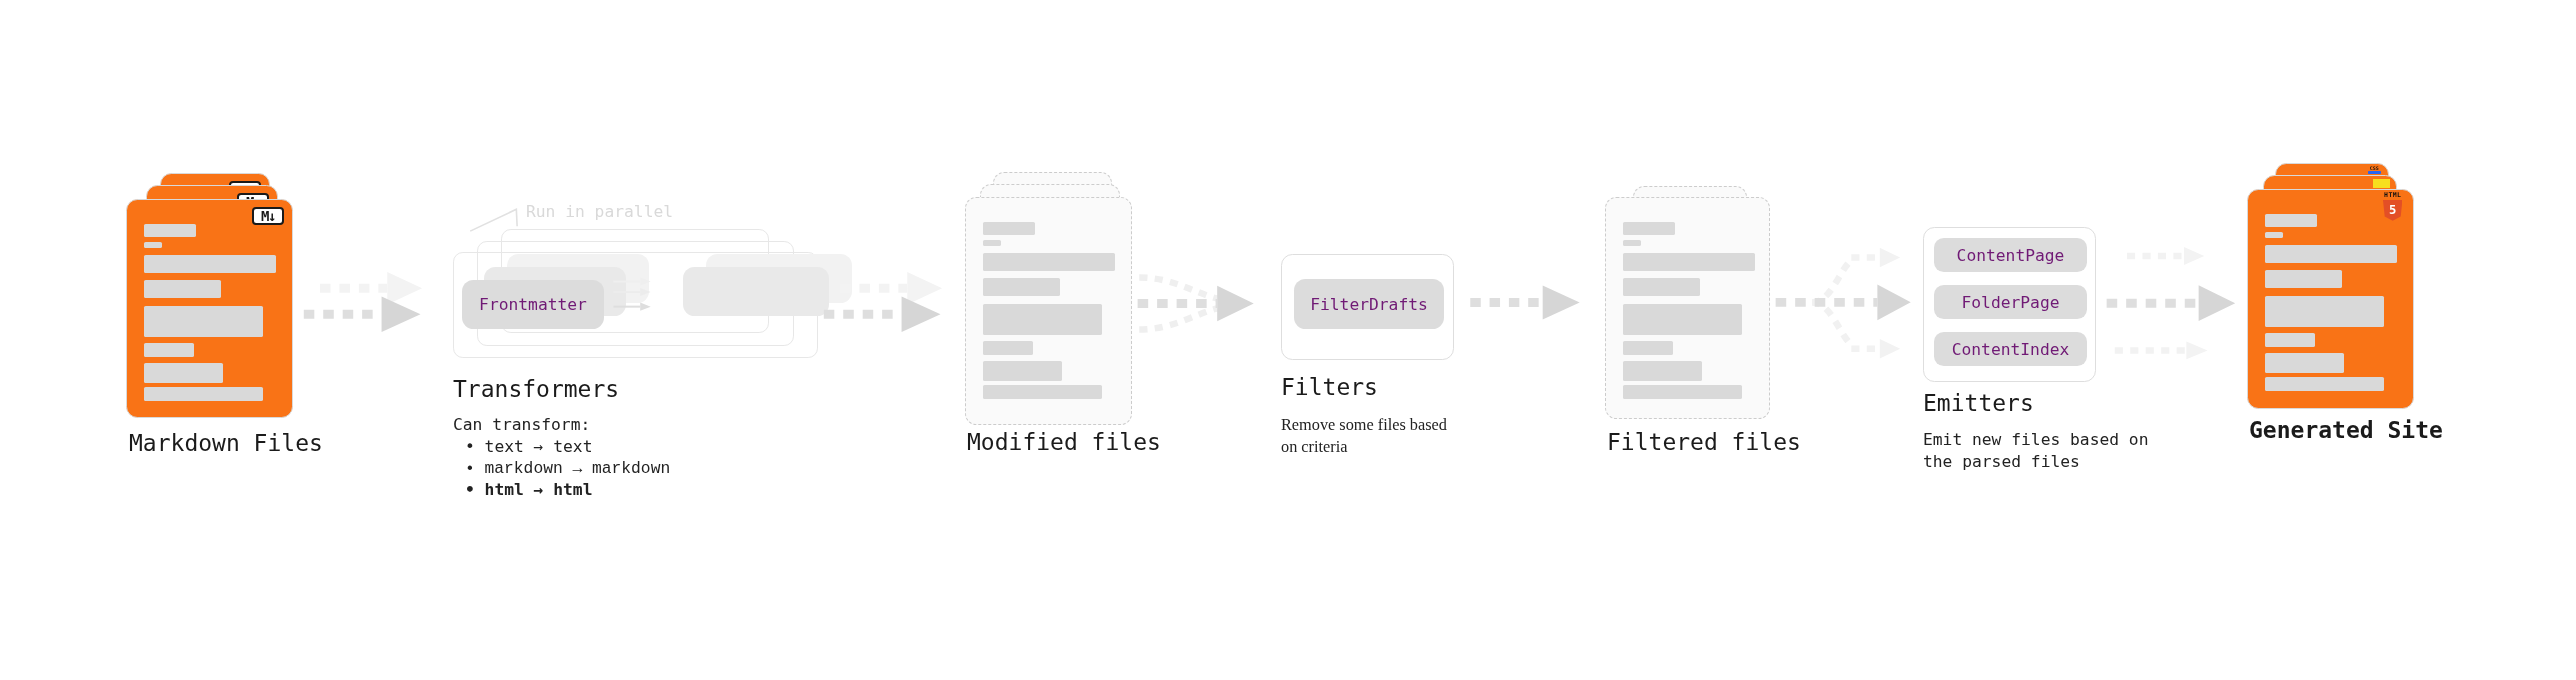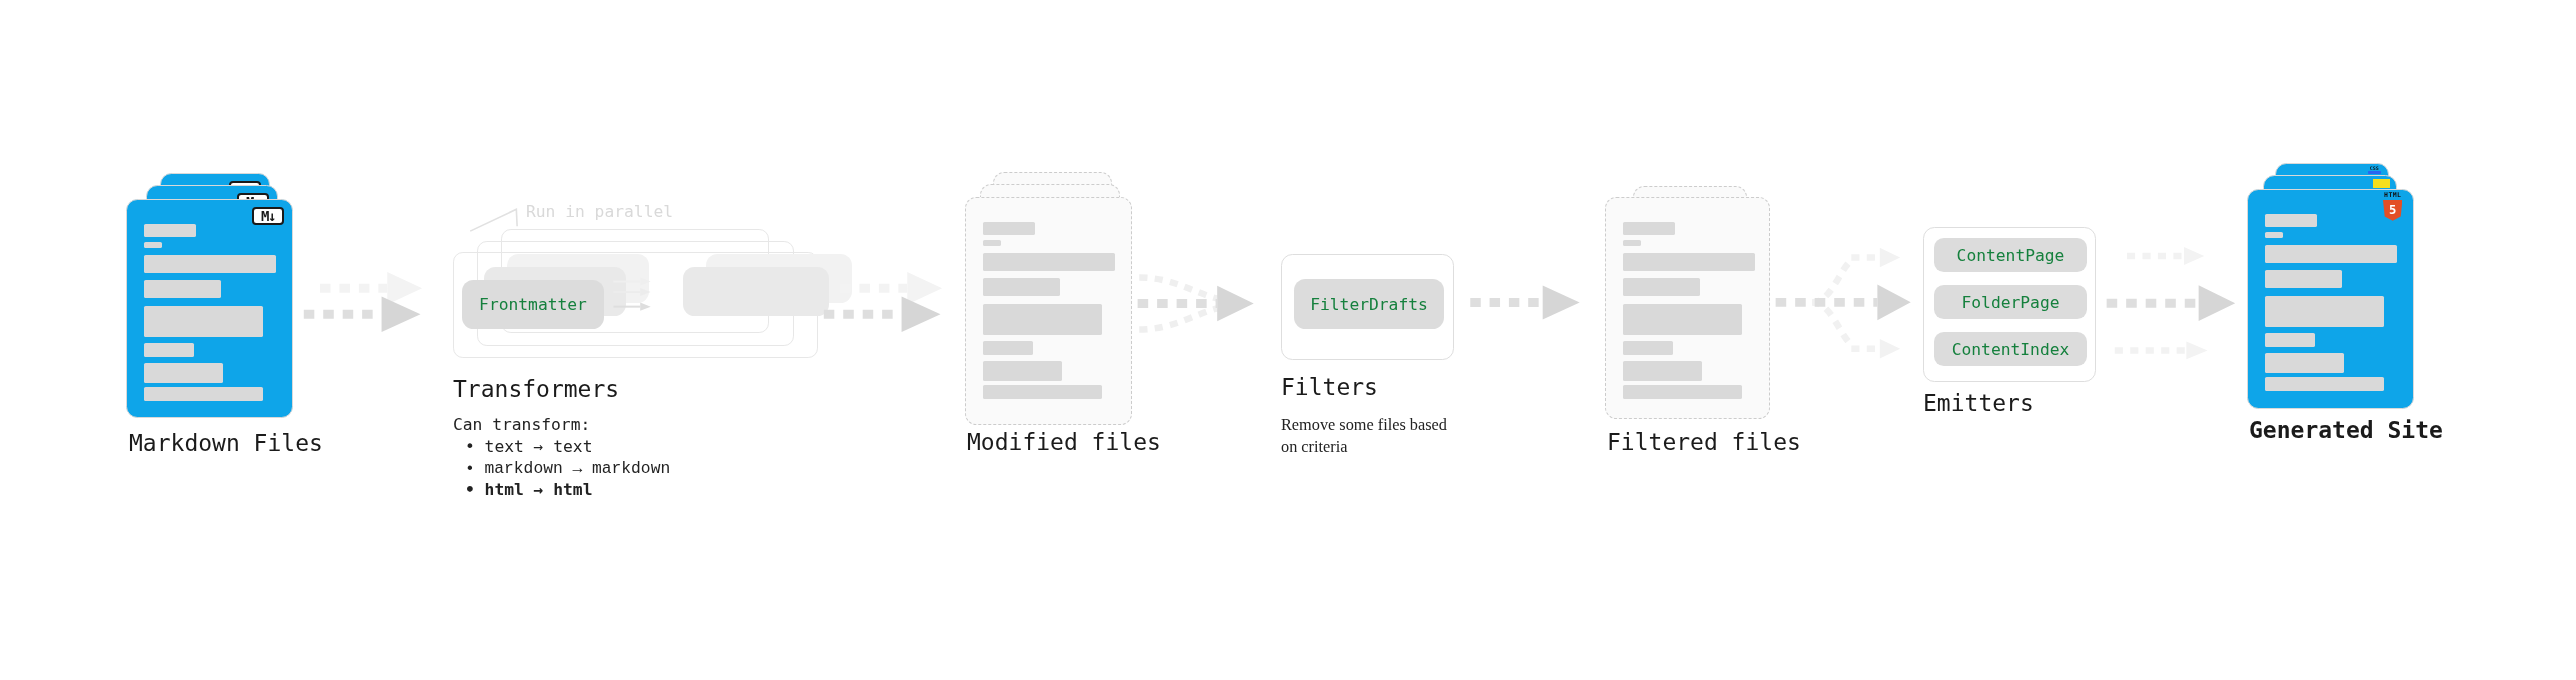--- a/index.html
+++ b/index.html
@@ -6,21 +6,21 @@
   #canvas{
     position:relative;
     width:2576px;height:681px;
     background:#ffffff;
     font-family:"DejaVu Sans Mono","Liberation Mono",monospace;
     overflow:hidden;
   }
   
   .doc{
     position:absolute;
-    background:#0ea5e9;
+    background:#f97316;
     border:1.6px solid #d9d9d9;
     border-radius:11.4px;
     box-sizing:border-box;
     overflow:hidden;
   }
   .doc.dashed{
     border:1.6px dashed #cccccc;
     background:#fafafa;
   }
   .bar{
@@ -49,21 +49,21 @@
   }
   .js-badge{position:absolute;top:3.3px;right:5.7px;width:17px;height:9px;background:#f7df1e;}
   .css-badge{position:absolute;top:1.6px;right:6.5px;width:14.6px;text-align:center;}
   .css-word{font-size:4.9px;font-weight:bold;color:#111;line-height:4.9px;}
   .css-bar{width:13px;height:2.4px;background:#2965f1;margin:0.8px auto 0;border-radius:0.8px;}
   
   .pill{
     position:absolute;
     background:#dcdcdc;border-radius:11.4px;
     display:flex;align-items:center;justify-content:center;
-    font-size:16.3px;color:#15803d;white-space:nowrap;
+    font-size:16.3px;color:#701a75;white-space:nowrap;
     box-sizing:border-box;
   }
   .pill.ghost1{background:#e9e9e9;}
   .pill.ghost2{background:#f2f2f2;}
   .outline-box{
     position:absolute;
     border:1.6px solid #e7e7e7;border-radius:9.8px;
     background:transparent;box-sizing:border-box;
   }
   .stage-box{
@@ -211,20 +211,24 @@
     <polygon points="130,119 130,143 155,131" fill="#f2f2f2"></polygon>
     <line x1="2" y1="74" x2="127" y2="74" stroke="#dedede" stroke-width="11" stroke-dasharray="13 11"></line>
     <polygon points="127,52 127,96 168,74" fill="#d6d6d6"></polygon>
   </svg>
 
   <div class="stage-box" style="left:1923px;top:227px;width:173px;height:155px;"></div>
   <div class="pill" style="left:1934px;top:238px;width:153px;height:34px;border-radius:9.8px;">ContentPage</div>
   <div class="pill" style="left:1934px;top:285px;width:153px;height:34px;border-radius:9.8px;">FolderPage</div>
   <div class="pill" style="left:1934px;top:332px;width:153px;height:34px;border-radius:9.8px;">ContentIndex</div>
   <div class="stage-label" style="left:1923px;top:391px;">Emitters</div>
+  <div class="caption" style="left:1923px;top:429px;">
+    <div>Emit new files based on</div>
+    <div>the parsed files</div>
+  </div>
 
   <svg style="left:2105px;top:242px;" width="140" height="124" viewBox="0 0 172 152">
     <line x1="27" y1="17" x2="95" y2="17" stroke="#f2f2f2" stroke-width="8" stroke-dasharray="10 9"></line>
     <polygon points="97,6 97,28 122,17" fill="#f3f3f3"></polygon>
     <line x1="2" y1="75" x2="112" y2="75" stroke="#dedede" stroke-width="11" stroke-dasharray="13 11"></line>
     <polygon points="115,53 115,97 160,75" fill="#d6d6d6"></polygon>
     <line x1="12" y1="133" x2="98" y2="133" stroke="#f2f2f2" stroke-width="8" stroke-dasharray="10 9"></line>
     <polygon points="100,122 100,144 126,133" fill="#f3f3f3"></polygon>
   </svg>
 

